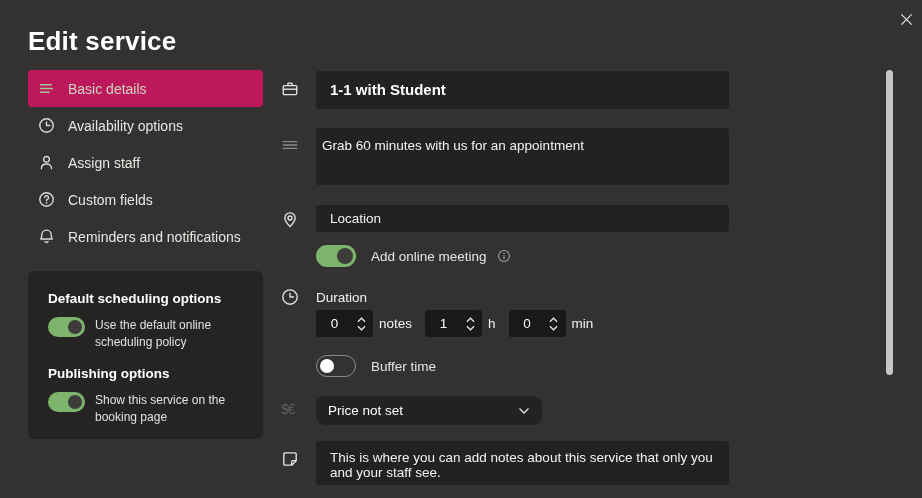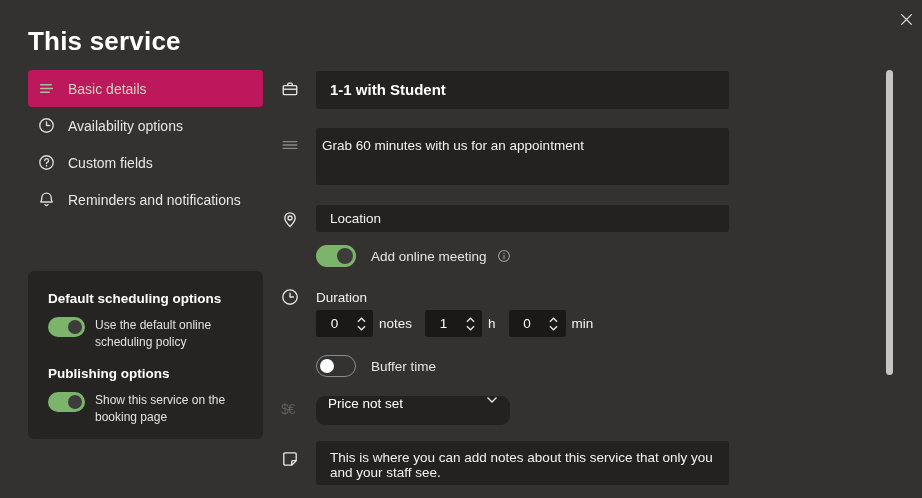--- a/index.html
+++ b/index.html
@@ -72,36 +72,36 @@
   .spin-row { position:absolute; left:316px; top:310px; display:flex; align-items:center; }
   .spin {
     width:57px; height:27px; background:#1a1918; border-radius:3px;
     display:flex; align-items:center; padding:0 4px 0 0;
   }
   .spin .val { flex:1; text-align:center; font-size:13.5px; color:#ffffff; }
   .spin .arrows { width:16px; display:flex; flex-direction:column; align-items:center; gap:2px; }
   .spin .arrows svg { display:block; cursor:pointer; color:#e8e6e3; }
   .unit { font-size:13.5px; color:#f3f2f1; margin:0 13px 0 6px; }
   .price-dd {
-    position:absolute; left:316px; top:396px; width:194px; height:29px;
-    background:#232221; border-radius:9px; display:flex; 
+    position:absolute; left:316px; top:396px; width:226px; height:29px;
+    background:#232221; border-radius:9px; display:flex; align-items:center;
     padding:0 12px; font-size:13.5px; color:#ffffff; cursor:pointer;
   }
   .price-dd .chev { margin-left:auto; display:flex; color:#e8e6e3; }
   .notes-field { top:441px; height:44px; font-size:13.5px; padding:9px 14px; color:#f3f2f1; }
   .scroll-thumb {
     position:absolute; left:886px; top:70px; width:7px; height:305px;
     background:#c6c5c4; border-radius:4px; cursor:pointer;
   }
   .cur-glyph { font-size:14px; color:#605e5c; letter-spacing:-1px; }
 </style>
 </head>
 <body>
 
-<div class="title">This service</div>
+<div class="title">Edit service</div>
 <button class="close-btn">
   <span style="display:flex">
     <svg width="15" height="15" viewBox="0 0 16 16" fill="none" stroke="currentColor" stroke-width="1.3">
         <path d="M2.5 2.5 L13.5 13.5 M13.5 2.5 L2.5 13.5"></path>
       </svg>
   </span>
 </button>
 
 <nav class="sidebar">
   <div class="side-item selected">
@@ -113,20 +113,29 @@
     <span>Basic details</span>
   </div>
   <div class="side-item">
     <span class="ic">
       <svg width="17" height="17" viewBox="0 0 16 16" fill="none" stroke="currentColor" stroke-width="1.3">
           <circle cx="8" cy="8" r="6.3"></circle>
           <path d="M8 4.6 V8 H11" stroke-linecap="round" stroke-linejoin="round"></path>
         </svg>
     </span>
     <span>Availability options</span>
+  </div>
+  <div class="side-item">
+    <span class="ic">
+      <svg width="17" height="17" viewBox="0 0 16 16" fill="none" stroke="currentColor" stroke-width="1.3" stroke-linecap="round">
+          <circle cx="8" cy="5" r="2.7"></circle>
+          <path d="M3.2 13.8 C3.2 11 5.3 9.4 8 9.4 C10.7 9.4 12.8 11 12.8 13.8"></path>
+        </svg>
+    </span>
+    <span>Assign staff</span>
   </div>
   <div class="side-item">
     <span class="ic">
       <svg width="17" height="17" viewBox="0 0 16 16" fill="none" stroke="currentColor" stroke-width="1.3">
           <circle cx="8" cy="8" r="6.3"></circle>
           <path d="M6.3 6.2 A1.8 1.8 0 1 1 8.7 7.9 C8.2 8.2 8 8.5 8 9.1" stroke-linecap="round"></path>
           <circle cx="8" cy="11.2" r="0.75" fill="currentColor" stroke="none"></circle>
         </svg>
     </span>
     <span>Custom fields</span>

